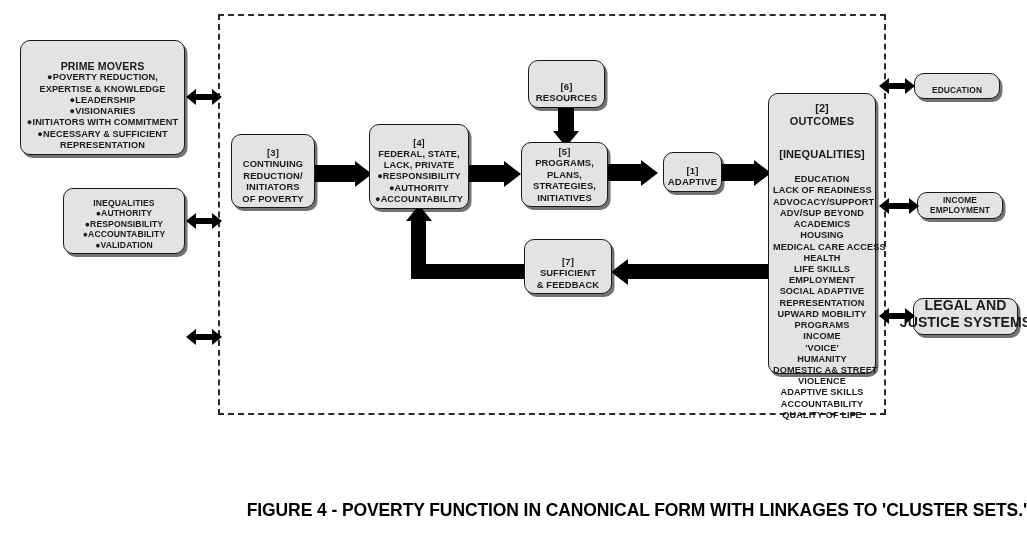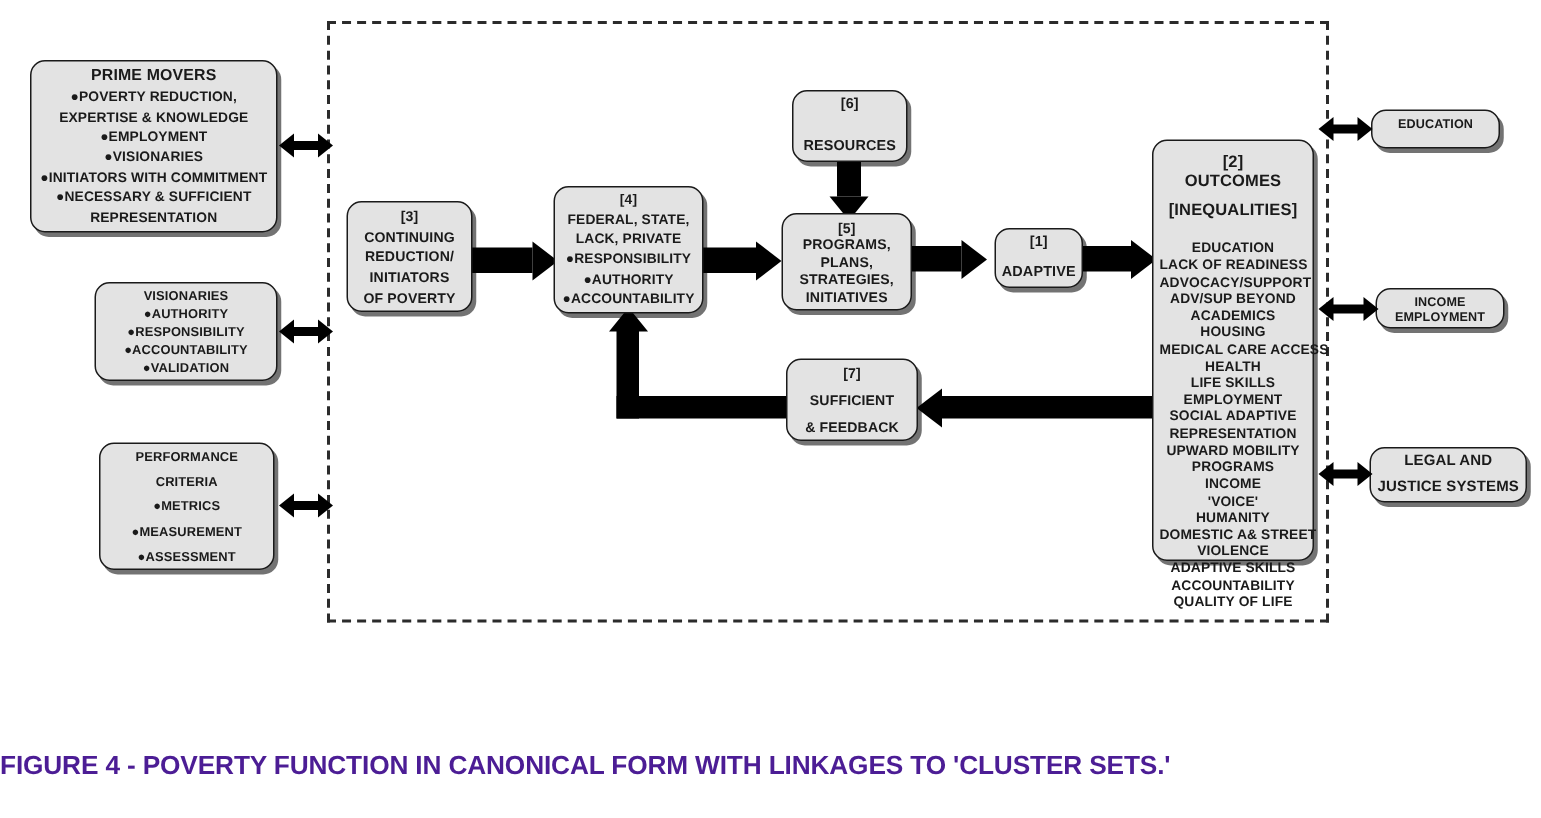--- a/index.html
+++ b/index.html
@@ -22,21 +22,21 @@
   .box {
     position: absolute;
     box-sizing: border-box;
     background: #e3e3e3;
     border: 1.6px solid #1a1a1a;
     border-radius: 10px;
     box-shadow: 2.5px 3px 0 rgba(0,0,0,0.55);
     display: flex;
     flex-direction: column;
     align-items: center;
-    justify-content: space-between;
+    justify-content: flex-end;
     text-align: center;
     font-weight: bold;
     letter-spacing: 0.1px;
     line-height: 1.22;
     padding: 3px 4px;
   }
   .box .ln { display: block; white-space: nowrap; }
 
   
   #boundary {
@@ -90,79 +90,72 @@
     border-bottom: 8px solid transparent;
     border-left: 10px solid #000;
   }
 
   
   #outcomes-box {
     justify-content: flex-start;
     padding-top: 8px;
   }
   #outcomes-head .ln { font-size: 11px; }
-  #outcomes-head .ln.sp { margin-top: 5px; }
+  #outcomes-head .ln.sp { margin-top: 19px; }
   #outcomes-list {
     margin-top: 13px;
     font-size: 9.2px;
     line-height: 1.22;
     font-weight: bold;
     text-align: center;
     width: 100%;
   }
   #outcomes-list .item { display: block; white-space: nowrap; }
 
   
   #caption {
     position: absolute;
     left: 0;
     top: 500px;
     width: 1027px;
-    text-align: left;
+    text-align: right;
     font-size: 17.5px;
     font-weight: bold;
-    color: #4c1d95;
+    color: #000000;
     letter-spacing: -0.1px;
   }
   
   .clip { overflow: hidden; }
 </style>
 </head>
 <body>
 
 <div id="canvas">
 
   <div id="boundary"></div>
 
   <div class="box" id="prime-movers-box" style="left:20px; top:40px; width:165px; height:115px; font-size:9.2px;">
     <span class="ln" style="font-size:10.6px;">PRIME MOVERS</span>
     <span class="ln">●POVERTY REDUCTION,</span>
     <span class="ln">EXPERTISE &amp; KNOWLEDGE</span>
-    <span class="ln">●EMPLOYMENT</span>
+    <span class="ln">●LEADERSHIP</span>
     <span class="ln">●VISIONARIES</span>
     <span class="ln">●INITIATORS WITH COMMITMENT</span>
     <span class="ln">●NECESSARY &amp; SUFFICIENT</span>
     <span class="ln">REPRESENTATION</span>
   </div>
 
   <div class="box" id="requirements-box" style="left:63px; top:188px; width:122px; height:66px; font-size:8.6px;">
-    <span class="ln">VISIONARIES</span>
+    <span class="ln">INEQUALITIES</span>
     <span class="ln">●AUTHORITY</span>
     <span class="ln">●RESPONSIBILITY</span>
     <span class="ln">●ACCOUNTABILITY</span>
     <span class="ln">●VALIDATION</span>
   </div>
 
-  <div class="box" id="performance-box" style="left:66px; top:295px; width:117px; height:85px; font-size:8.6px;">
-    <span class="ln">PERFORMANCE</span>
-    <span class="ln">CRITERIA</span>
-    <span class="ln">●METRICS</span>
-    <span class="ln">●MEASUREMENT</span>
-    <span class="ln">●ASSESSMENT</span>
-  </div>
 
   <div class="dbl" style="left:186px; top:89px; width:36px;">
     <div class="hl"></div>
     <div class="bar"></div>
     <div class="hr"></div>
   </div>
   <div class="dbl" style="left:186px; top:213px; width:36px;">
     <div class="hl"></div>
     <div class="bar"></div>
     <div class="hr"></div>
@@ -173,21 +166,21 @@
     <div class="hr"></div>
   </div>
 
   <div class="box" id="education-box" style="left:914px; top:73px; width:86px; height:26px; font-size:8.4px;">
     <span class="ln">EDUCATION</span>
   </div>
   <div class="box clip" id="income-box" style="left:917px; top:192px; width:86px; height:27px; font-size:8.4px;">
     <span class="ln">INCOME</span>
     <span class="ln">EMPLOYMENT</span>
   </div>
-  <div class="box" id="legal-box" style="left:913px; top:298px; width:105px; height:37px; font-size:10px;">
+  <div class="box" id="legal-box" style="left:913px; top:298px; width:105px; height:37px; font-size:14px;">
     <span class="ln">LEGAL AND</span>
     <span class="ln">JUSTICE SYSTEMS</span>
   </div>
 
   <div class="dbl" style="left:879px; top:78px; width:36px;">
     <div class="hl"></div>
     <div class="bar"></div>
     <div class="hr"></div>
   </div>
   <div class="dbl" style="left:879px; top:198px; width:40px;">

